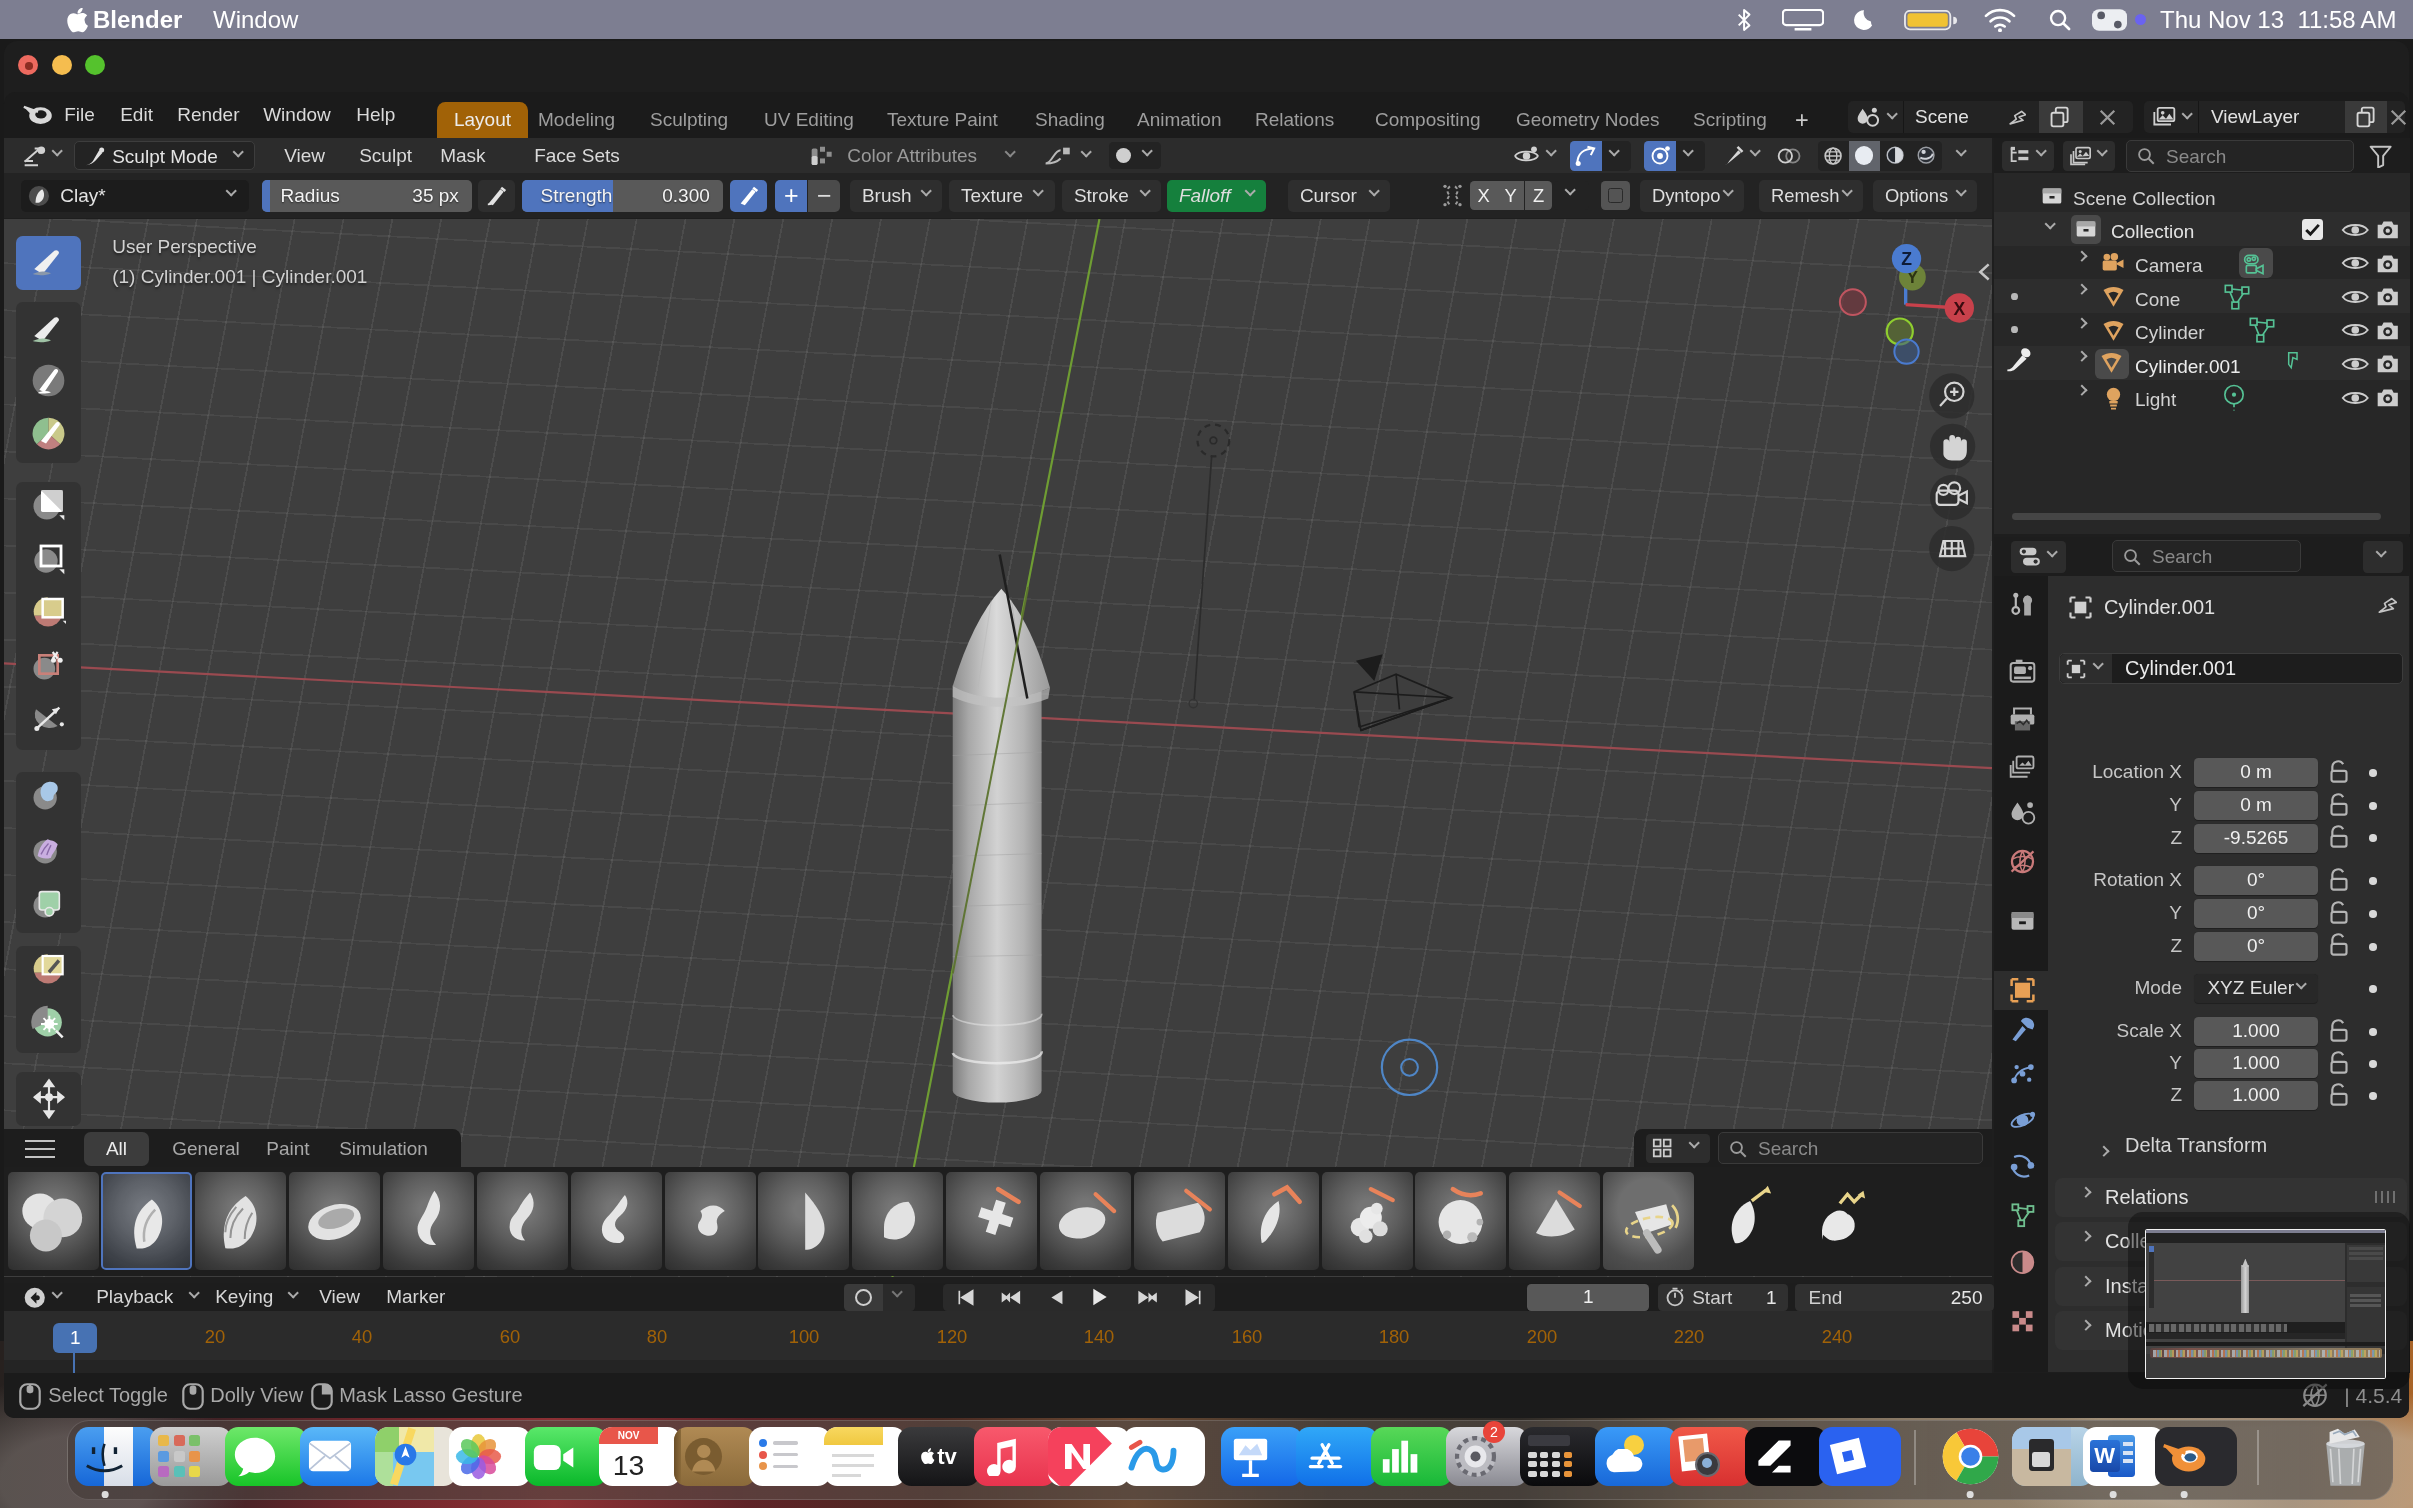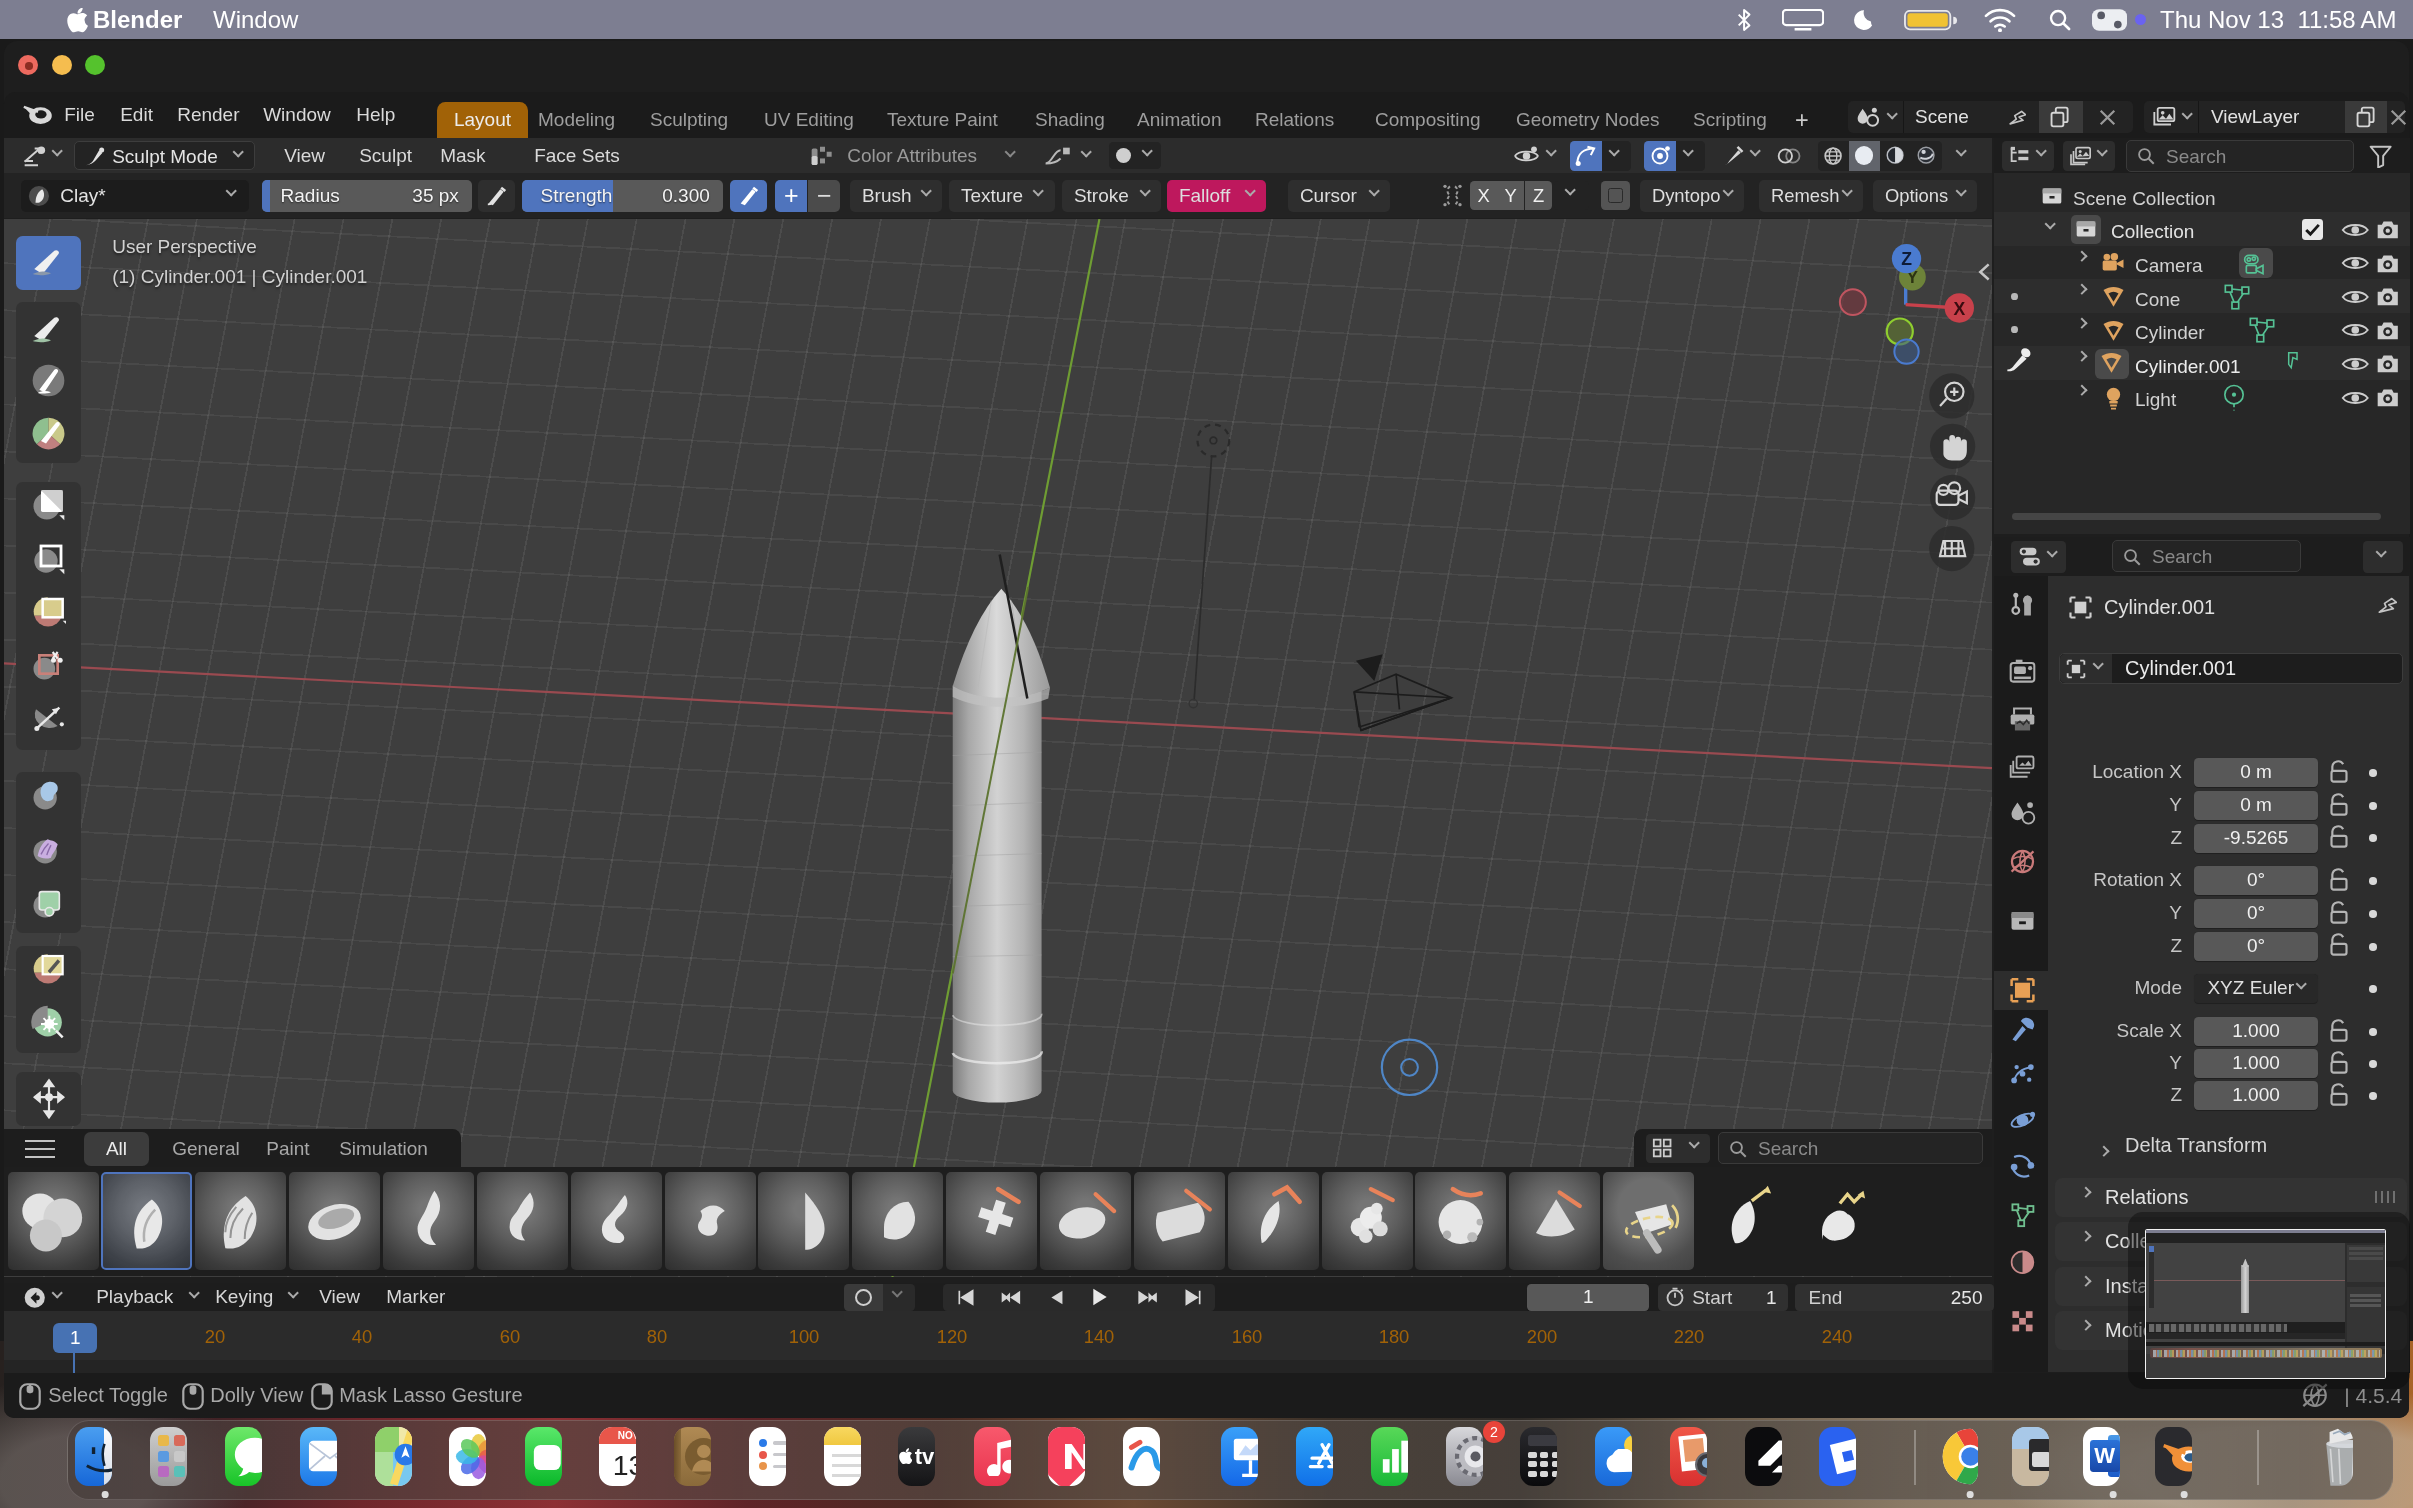--- a/index.html
+++ b/index.html
@@ -13,21 +13,21 @@
 .row{position:absolute;color:#d2d2d2;}
 .m{position:absolute;display:flex;align-items:center;height:100%;font-size:19px;color:#dadada;}
 .wtab{position:absolute;top:102px;height:36px;display:flex;align-items:center;font-size:19px;color:#9e9e9e;}
 .chev{display:inline-block;width:8.4px;height:8.4px;border-right:2.1px solid #ababab;border-bottom:2.1px solid #ababab;transform:rotate(45deg);margin-top:-5px;}
 .vtxt{position:absolute;color:#d2d2d2;font-size:19px;text-shadow:0 1.7px 2.5px rgba(0,0,0,.5);}
 .fnum{position:absolute;font-size:18.4px;color:#a16207;transform:translateX(-50%);}
 .field{position:absolute;background:#585858;border-radius:4.2px;color:#f0f0f0;font-size:19px;display:flex;align-items:center;justify-content:center;box-shadow:0 0.8px 0.8px rgba(0,0,0,.3);}
 .plabel{position:absolute;font-size:19px;color:#c6c6c6;height:28.5px;display:flex;align-items:center;justify-content:flex-end;}
 .panel{position:absolute;background:#333333;border-radius:7.5px;color:#dcdcdc;}
 .orow{position:absolute;width:100%;display:flex;align-items:center;font-size:19px;color:#cfcfcf;}
-.dicon{position:absolute;top:1427px;width:37px;height:59px;border-radius:13.4px;overflow:hidden;}
+.dicon{position:absolute;top:1427px;width:82px;height:59px;border-radius:13.4px;overflow:hidden;}
 .ddot{position:absolute;top:1491px;width:6.7px;height:6.7px;border-radius:50%;background:#ddd;transform:translateX(-50%);}
 </style></head><body>
 <div id="stage">
 <div id="wall"></div>
 
 <div class="abs" style="left:0;top:1374px;width:251px;height:134px;background:radial-gradient(ellipse at 30% 80%,#8c8480 0 30%,transparent 70%);opacity:.5"></div>
 <div class="abs" style="left:2011px;top:1391px;width:402px;height:117px;background:radial-gradient(ellipse at 70% 70%,#c8beae 0 40%,transparent 75%);opacity:.6"></div>
 
 <div id="menubar">
   <svg class="abs" style="left:67px;top:7.5px" width="21" height="25" viewBox="0 0 25 30">
@@ -285,21 +285,21 @@
         <span class="chev abs" style="left:72px;top:12.6px;"></span>
       </div>
   <div class="abs" style="left:945px;top:6.7px;width:106px;height:32px;background:#2e2e2e;border-radius:5px;">
         <div class="abs" style="left:11.7px;top:5px;font-size:19px;color:#dedede;">Texture</div>
         <span class="chev abs" style="left:85px;top:12.6px;"></span>
       </div>
   <div class="abs" style="left:1058px;top:6.7px;width:99px;height:32px;background:#2e2e2e;border-radius:5px;">
         <div class="abs" style="left:11.7px;top:5px;font-size:19px;color:#dedede;">Stroke</div>
         <span class="chev abs" style="left:79px;top:12.6px;"></span>
       </div>
-  <div class="abs" style="left:1163px;top:6.7px;width:99px;height:32px;background:#be185d;border-radius:5px;">
+  <div class="abs" style="left:1163px;top:6.7px;width:99px;height:32px;background:#15803d;border-radius:5px;font-style:italic;">
         <div class="abs" style="left:11.7px;top:5px;font-size:19px;color:#dedede;">Falloff</div>
         <span class="chev abs" style="left:79px;top:12.6px;"></span>
       </div>
   <div class="abs" style="left:1284px;top:6.7px;width:102px;height:32px;background:#2e2e2e;border-radius:5px;">
         <div class="abs" style="left:11.7px;top:5px;font-size:19px;color:#dedede;">Cursor</div>
         <span class="chev abs" style="left:82px;top:12.6px;"></span>
       </div>
   <svg class="abs" style="left:1435px;top:10px" width="27" height="25" viewBox="0 0 32 30">
         <path d="M13 4c-4 3-4 8 0 11-4 3-4 8 0 11M19 4c4 3 4 8 0 11 4 3 4 8 0 11" fill="none" stroke="#9a9a9a" stroke-width="2.4" stroke-dasharray="4 3"></path>
         <circle cx="7" cy="4" r="2" fill="#9a9a9a"></circle>

